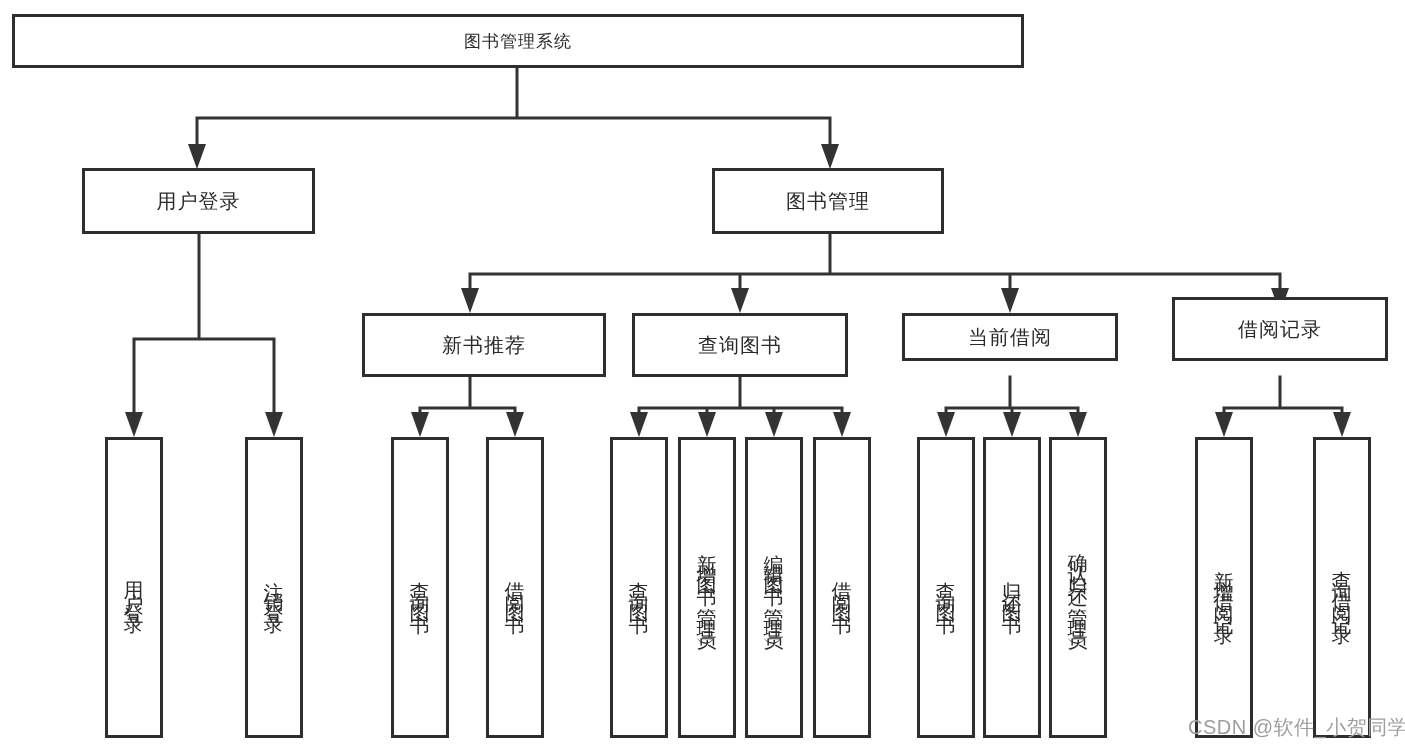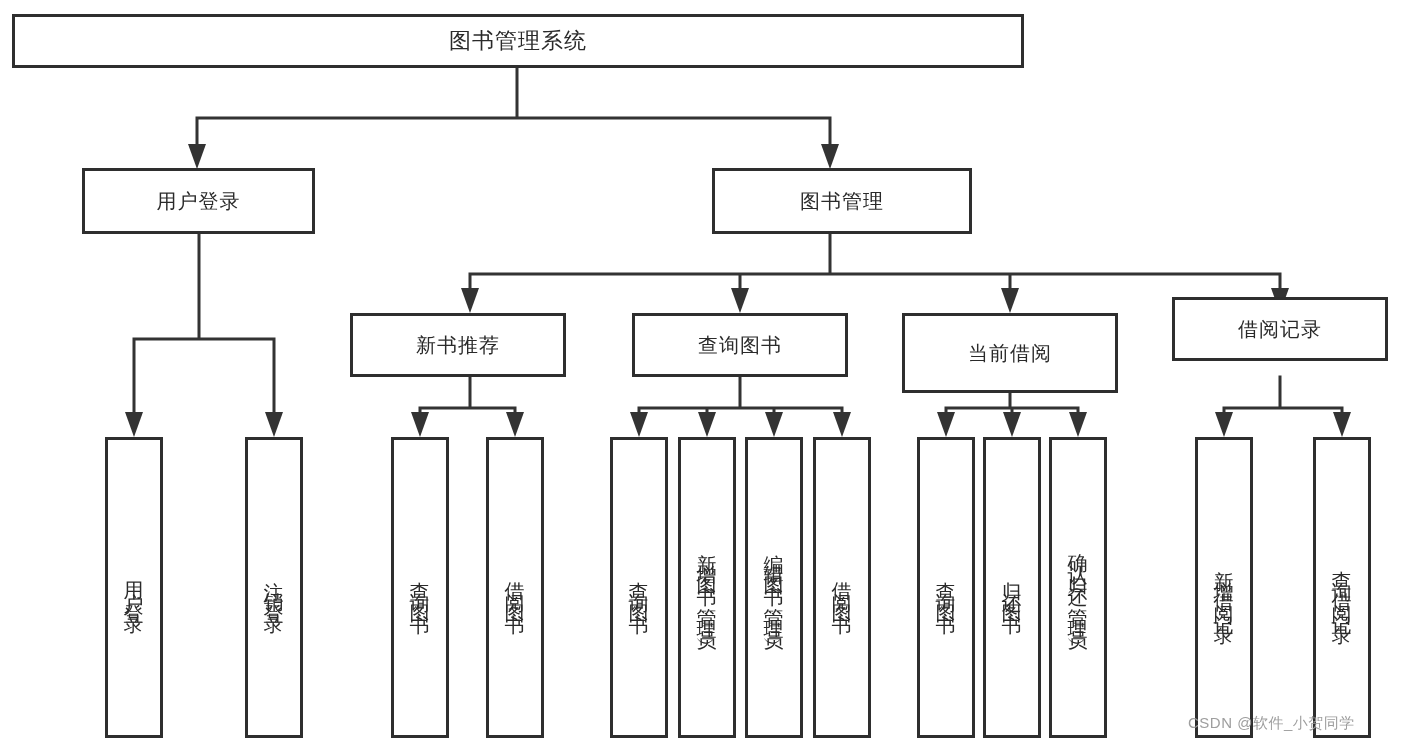--- a/index.html
+++ b/index.html
@@ -20,31 +20,31 @@
   .connectors path{stroke:var(--line);stroke-width:3;fill:none;stroke-linecap:square;}
   .connectors polygon{fill:var(--line);stroke:none;}
   .node{
     position:absolute;box-sizing:border-box;
     border:3px solid var(--box-border);
     background:var(--background);
     display:flex;align-items:center;justify-content:center;
     color:var(--text);
   }
   .node.h{font-size:20px;letter-spacing:1px;}
-  .node.root{font-size:22px;}
+  .node.root{font-size:17px;}
   .node.leaf{
     writing-mode:vertical-rl;
     font-size:20px;letter-spacing:11px;
     line-height:1;
     text-align:center;
   }
   .leaf span{display:block;}
   .watermark{
     position:absolute;left:1188px;top:714px;width:212px;
-    font-size:15px;color:var(--watermark);
+    font-size:20px;color:var(--watermark);
     white-space:nowrap;letter-spacing:0.5px;
   }
 </style>
 </head>
 <body>
 
 <div class="stage">
 
   <svg class="connectors" viewBox="0 0 1405 747" xmlns="http://www.w3.org/2000/svg">
 
@@ -82,31 +82,31 @@
     <polygon points="1333,412 1351,412 1342,437"></polygon>
   </svg>
 
   <div class="node h root" style="left:12px;top:14px;width:1012px;height:54px;">
     <span>图书管理系统</span>
   </div>
 
   <div class="node h" style="left:82px;top:168px;width:233px;height:66px;">
     <span>用户登录</span>
   </div>
-  <div class="node h" style="left:712px;top:168px;width:260px;height:66px;">
+  <div class="node h" style="left:712px;top:168px;width:232px;height:66px;">
     <span>图书管理</span>
   </div>
 
-  <div class="node h" style="left:350px;top:313px;width:216px;height:64px;">
+  <div class="node h" style="left:362px;top:313px;width:244px;height:64px;">
     <span>新书推荐</span>
   </div>
   <div class="node h" style="left:632px;top:313px;width:216px;height:64px;">
     <span>查询图书</span>
   </div>
-  <div class="node h" style="left:902px;top:313px;width:216px;height:80px;">
+  <div class="node h" style="left:902px;top:313px;width:216px;height:48px;">
     <span>当前借阅</span>
   </div>
   <div class="node h" style="left:1172px;top:297px;width:216px;height:64px;">
     <span>借阅记录</span>
   </div>
 
   <div class="node leaf" style="left:105px;top:437px;width:58px;height:301px;">
     <span>用户登录</span>
   </div>
   <div class="node leaf" style="left:245px;top:437px;width:58px;height:301px;">

